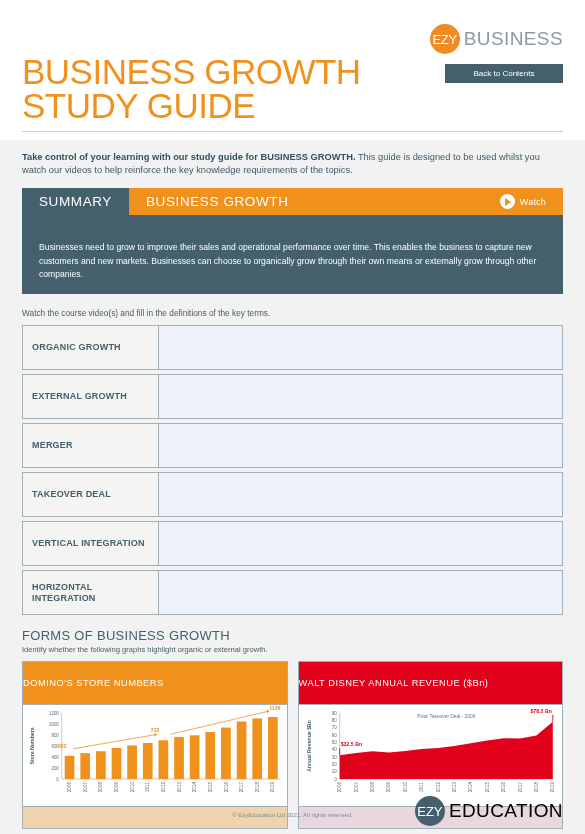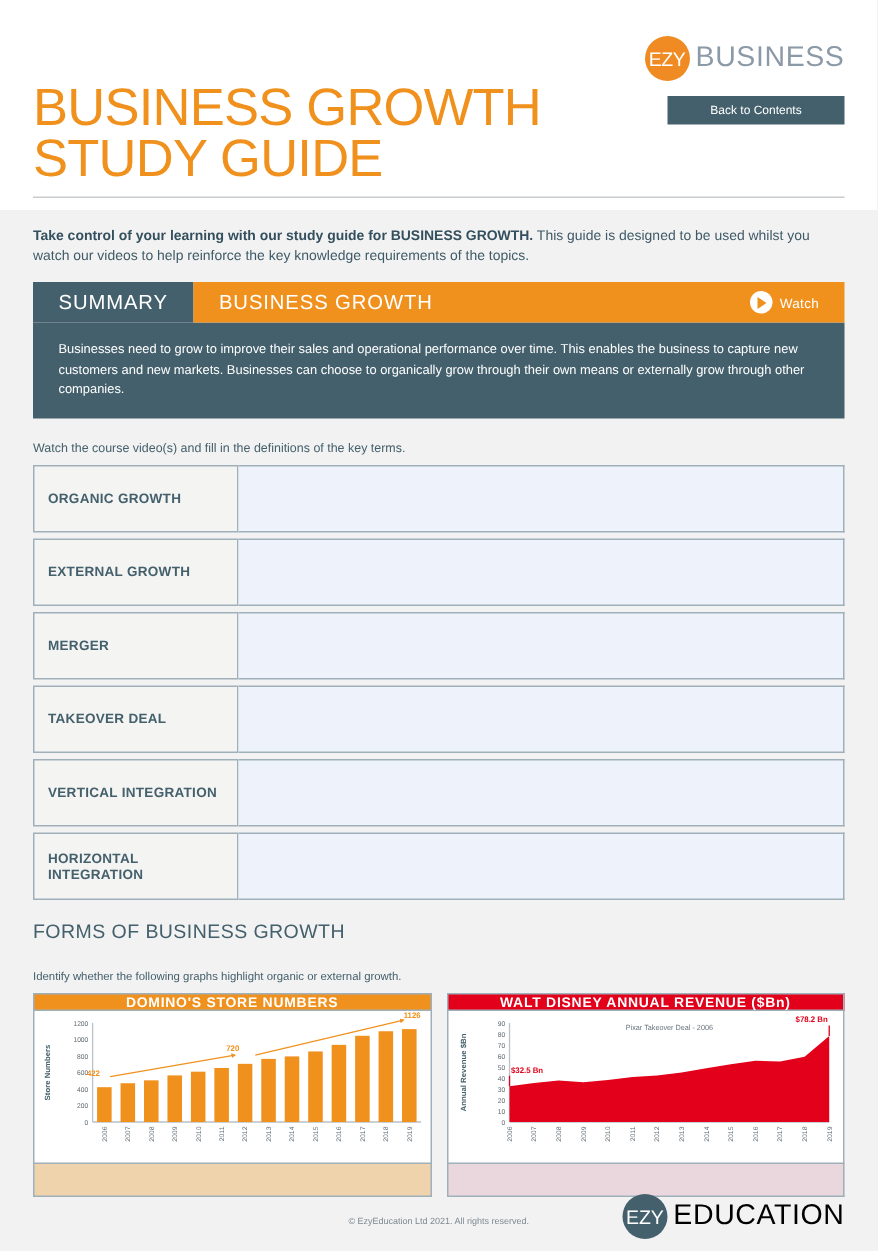--- a/index.html
+++ b/index.html
@@ -126,21 +126,21 @@
     border-top: 4px solid transparent;
     border-bottom: 4px solid transparent;
     margin-left: 2px;
   }
   .watch-label { font-size: 9px; letter-spacing: 0.2px; }
   .summary-body {
     background: #44606c;
     color: #ffffff;
     font-size: 8.6px;
     line-height: 1.55;
-    padding: 11px 17px 13px 17px;
+    padding: 26px 17px 13px 17px;
   }
 
   
   .section-head {
     margin-top: 14px;
     display: flex; align-items: baseline; gap: 6px;
   }
   .section-head h2 {
     color: #44606c;
     font-size: 13px;
@@ -175,35 +175,35 @@
     border: 1px solid #9fb0ba;
     border-left: none;
   }
 
   
   .forms-head { margin-top: 13px; }
   .forms-head h2 {
     color: #44606c; font-size: 13px; font-weight: 400; letter-spacing: 0.3px;
   }
   .forms-head .hint {
-    color: #44606c; font-size: 7.6px; margin-top: 18px;
+    color: #44606c; font-size: 7.6px; margin-top: 2px;
   }
   .charts-row {
     margin-top: 7px;
     display: flex;
     gap: 10px;
   }
   .chart-card { flex: 1; }
   .chart-title {
     color: #ffffff;
     font-size: 9.3px;
-    font-weight: bold;
+    font-weight: normal;
     letter-spacing: 0.5px;
-    text-align: center;
-    padding: 0 0;
+    text-align: left;
+    padding: 16px 0;
     border: 1px solid #9fb0ba;
   }
   .chart-title.orange { background: #f0911e; }
   .chart-title.red { background: #e2001a; }
   .chart-box {
     background: #ffffff;
     border: 1px solid #9fb0ba;
     border-top: none;
     height: 102px;
     position: relative;

